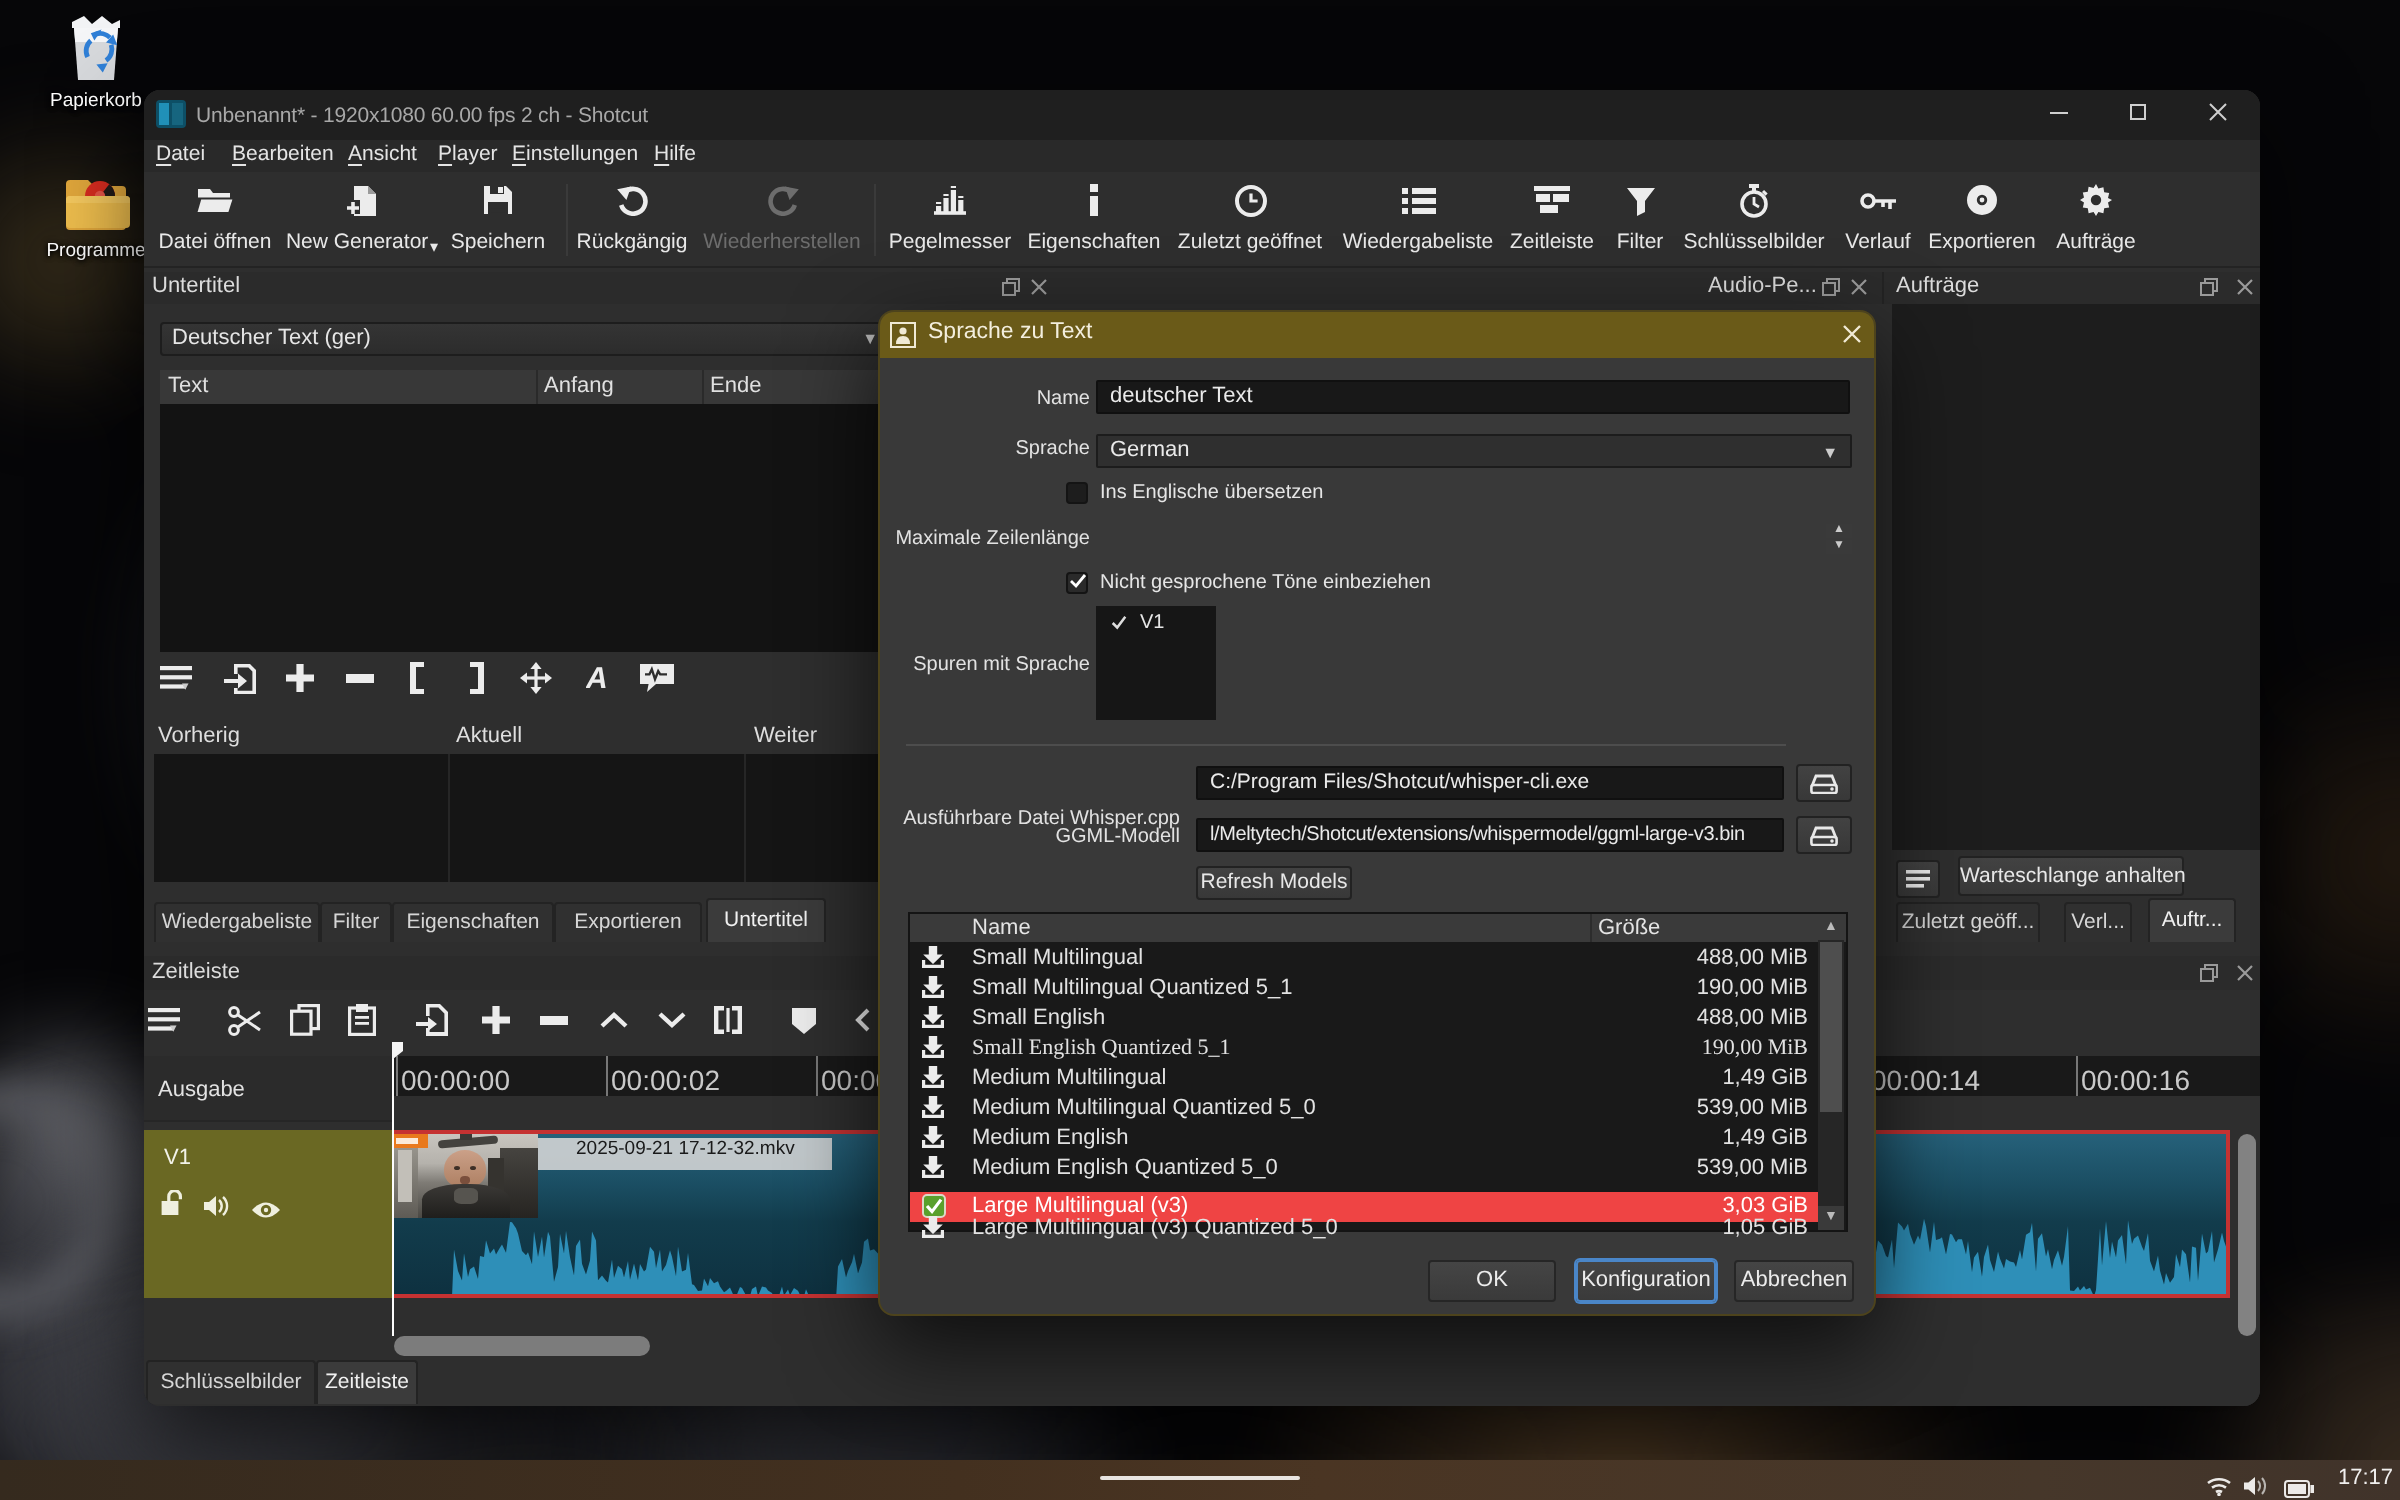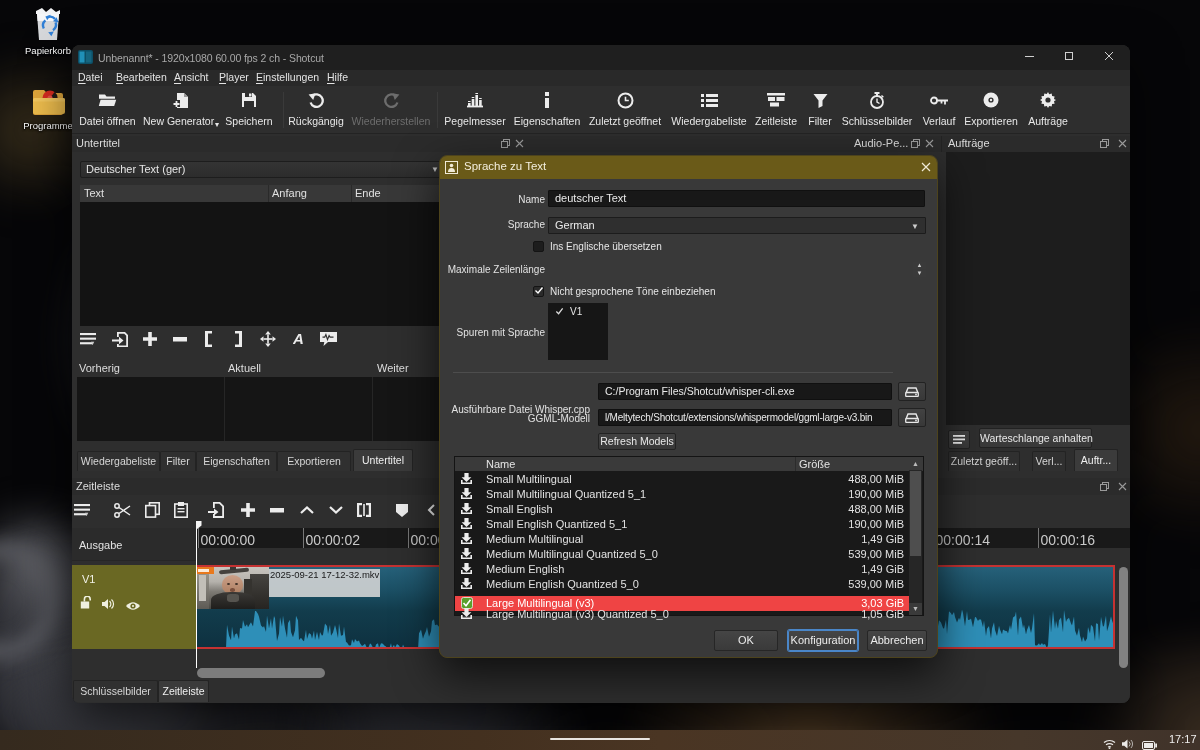--- a/index.html
+++ b/index.html
@@ -40,21 +40,21 @@
 #tlhdr{position:absolute;left:0;top:0;width:1058px;height:17px;background:#2b2b2b;color:#dcdcdc;font-size:11px}
 #tltb{position:absolute;left:0;top:17px;width:1058px;height:32px;background:#2e2e2e}
 .tli{position:absolute;top:5px;color:#ececec}
 #ruler{position:absolute;left:124px;top:50px;width:934px;height:20px;background:#191919;color:#c9c9c9;font-size:14px}
 .rtick{position:absolute;top:0;width:1px;height:20px;background:#777}
 .rlab{position:absolute;top:4px}
 #trackcol{position:absolute;left:0;top:50px;width:124px;height:153px}
 #outrow{position:absolute;left:0;top:0;width:124px;height:33px;background:#2b2b2b;border-bottom:1px solid #262626;color:#e2e2e2;font-size:11px}
 #v1row{position:absolute;left:0;top:37px;width:124px;height:84px;background:#6a6823;color:#f2f2e8}
 #clip{position:absolute;left:125px;top:520px;width:918px;height:84px;background:linear-gradient(#26617a 0%,#1b4f64 30%,#123c4c 55%,#0e3140 100%);border-top:2px solid #c53232;border-bottom:2px solid #c53232;border-right:2px solid #c53232;overflow:hidden}
-#fname{position:absolute;left:72px;top:2px;height:28px;background:rgba(215,215,215,.88);color:#1a1a1a;font-size:9.5px;line-height:12px;padding:0 1px}
+#fname{position:absolute;left:72px;top:2px;height:16px;background:rgba(215,215,215,.88);color:#1a1a1a;font-size:9.5px;line-height:12px;padding:0 19px}
 #thumb{position:absolute;left:0;top:0;width:72px;height:42px;overflow:hidden}
 #playhead{position:absolute;left:124px;top:483px;width:1px;height:140px;background:#fdfdfd}
 #hscroll{position:absolute;left:125px;top:623px;width:128px;height:10px;background:#7c7c7c;border-radius:5px}
 #vscroll{position:absolute;left:1047px;top:522px;width:9px;height:101px;background:#828282;border-radius:5px}
 
 #dlg{position:absolute;left:439px;top:155px;width:499px;height:503px;background:#393939;border-radius:8px;box-shadow:0 16px 44px rgba(0,0,0,.7);border:1px solid #4d431c;overflow:hidden;font-size:10px;color:#e6e6e6}
 #dlgtitle{position:absolute;left:0;top:0;width:499px;height:23px;background:#6a5a18;color:#f3eedd;font-size:11.5px}
 .fld{position:absolute;background:#181818;border:1px solid #101010;border-radius:1px;color:#eaeaea;font-size:11px;line-height:15px;padding-left:6px;white-space:nowrap;overflow:hidden}
 .dlbl{position:absolute;text-align:right;color:#e2e2e2;white-space:nowrap}
 .cb{position:absolute;width:11px;height:11px;background:#1d1d1d;border:1px solid #141414;border-radius:2px}
@@ -675,21 +675,21 @@
           <span class="sz">190,00 MiB</span>
         </div>
         <div class="mrow" style="top:45px;">
           <span class="dlico"><svg width="11" height="11" viewBox="0 0 11 11">
               <path d="M3.4 0 h4.2 v4.2 H10.4 L5.5 9 L0.6 4.2 h2.8 Z" fill="#ececec"></path>
               <path d="M0 7 V11 H11 V7 H9.4 V9.4 H1.6 V7 Z" fill="#ececec"></path>
             </svg></span>
           <span class="nm">Small English</span>
           <span class="sz">488,00 MiB</span>
         </div>
-        <div class="mrow" style="top:60px;">
+        <div class="mrow" style="top:60px;font-family:Liberation Serif, serif;">
           <span class="dlico"><svg width="11" height="11" viewBox="0 0 11 11">
               <path d="M3.4 0 h4.2 v4.2 H10.4 L5.5 9 L0.6 4.2 h2.8 Z" fill="#ececec"></path>
               <path d="M0 7 V11 H11 V7 H9.4 V9.4 H1.6 V7 Z" fill="#ececec"></path>
             </svg></span>
           <span class="nm">Small English Quantized 5_1</span>
           <span class="sz">190,00 MiB</span>
         </div>
         <div class="mrow" style="top:75px;">
           <span class="dlico"><svg width="11" height="11" viewBox="0 0 11 11">
               <path d="M3.4 0 h4.2 v4.2 H10.4 L5.5 9 L0.6 4.2 h2.8 Z" fill="#ececec"></path>

